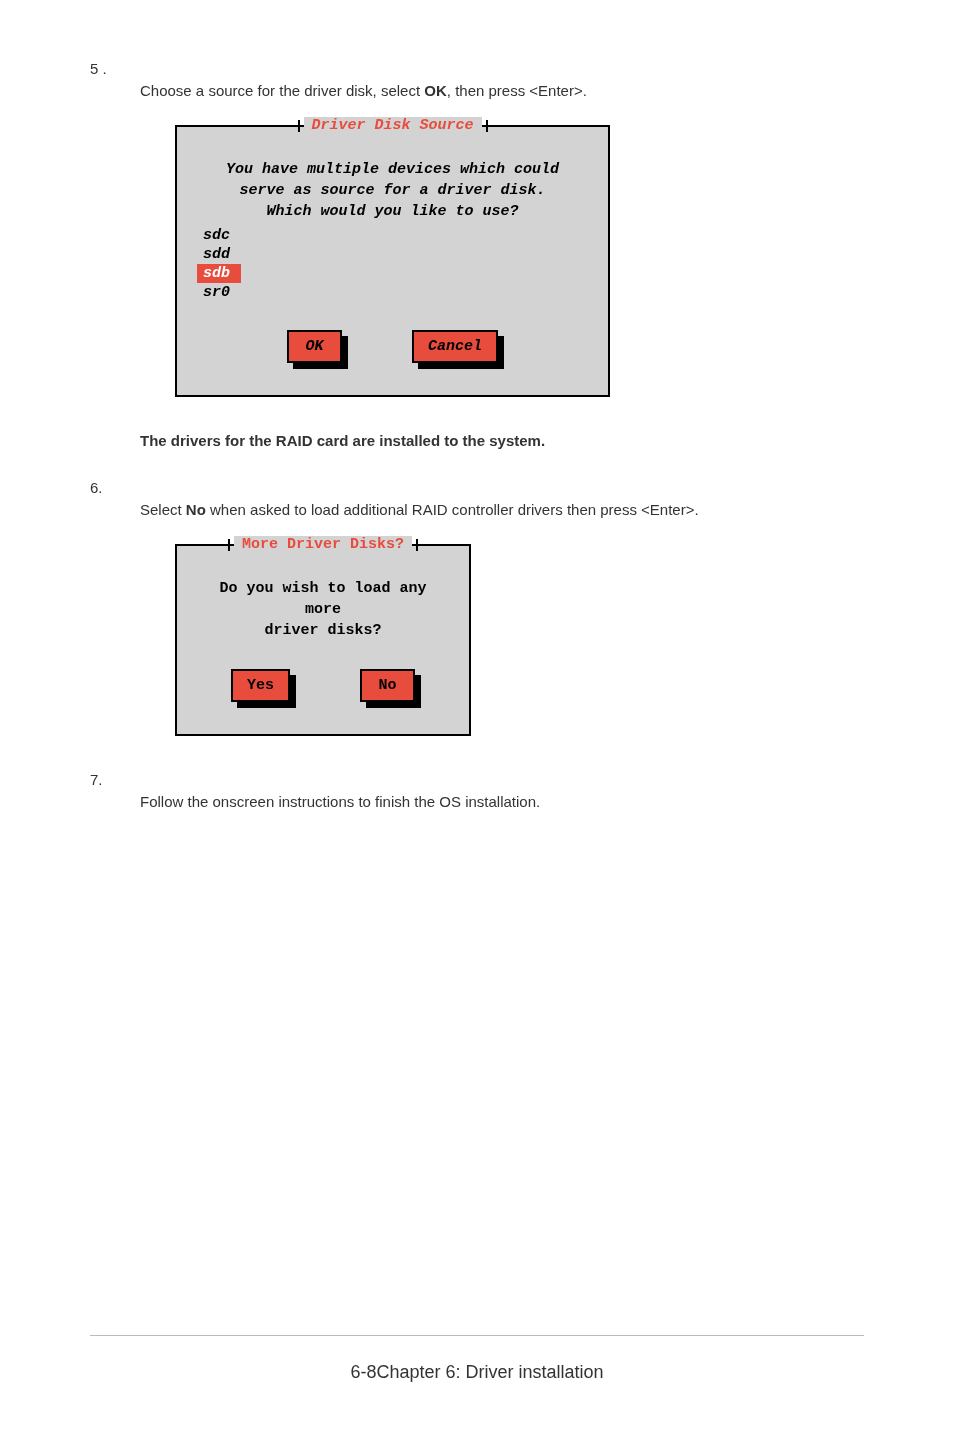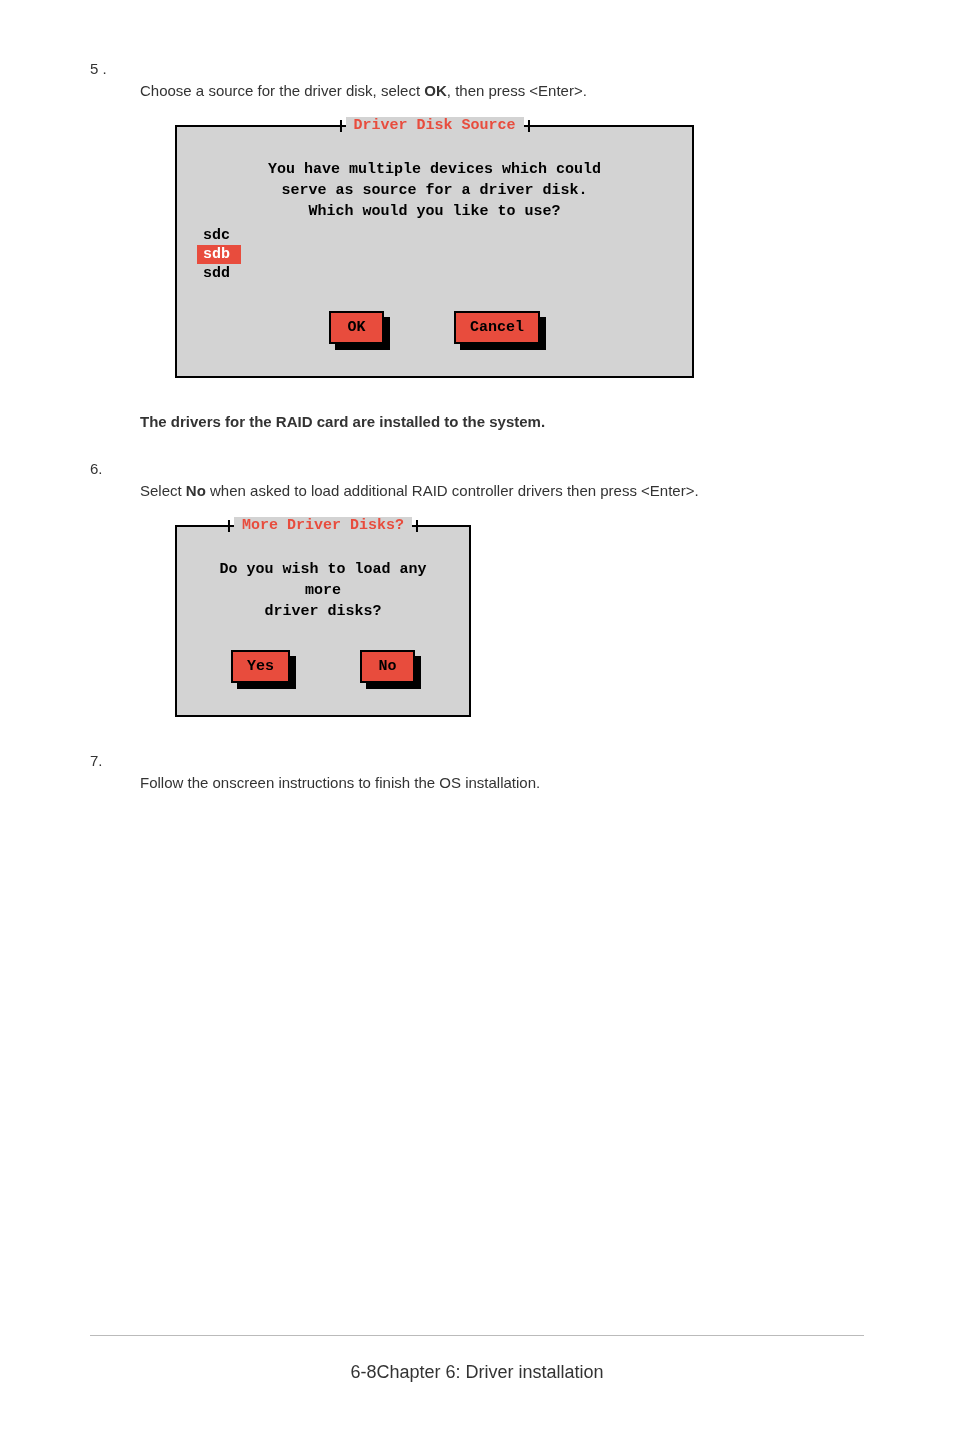--- a/index.html
+++ b/index.html
@@ -132,21 +132,22 @@
       font-family: "Courier New", monospace;
       font-weight: bold;
       font-size: 15px;
       color: #000;
       text-align: center;
       box-shadow: 6px 6px 0 #000;
       min-width: 55px;
     }
     
     .dialog1 {
-      width: 519px;
+      width: 435px;
+      font-style: italic;
     }
     
     .dialog2 {
       width: 296px;
     }
     
     .followup-text {
       margin-left: 50px;
       font-size: 15px;
       color: #333;
@@ -179,22 +180,23 @@
 
 <div class="dialog-container">
   <div class="dialog dialog1">
     <div class="dialog-title">Driver Disk Source</div>
     <div class="dialog-body">
       <div class="line">You have multiple devices which could</div>
       <div class="line">serve as source for a driver disk.</div>
       <div class="line">Which would you like to use?</div>
       <div class="device-list">
         <div><span class="device-item">sdc</span></div>
+        <div><span class="device-item">sdd</span></div>
         <div><span class="device-item selected">sdb</span></div>
-        <div><span class="device-item">sdd</span></div>
+        <div><span class="device-item">sr0</span></div>
       </div>
       <div class="button-row">
         <div class="tui-button">OK</div>
         <div class="tui-button">Cancel</div>
       </div>
     </div>
   </div>
 </div>
 
 <div class="followup-text">The drivers for the RAID card are installed to the system.</div>

